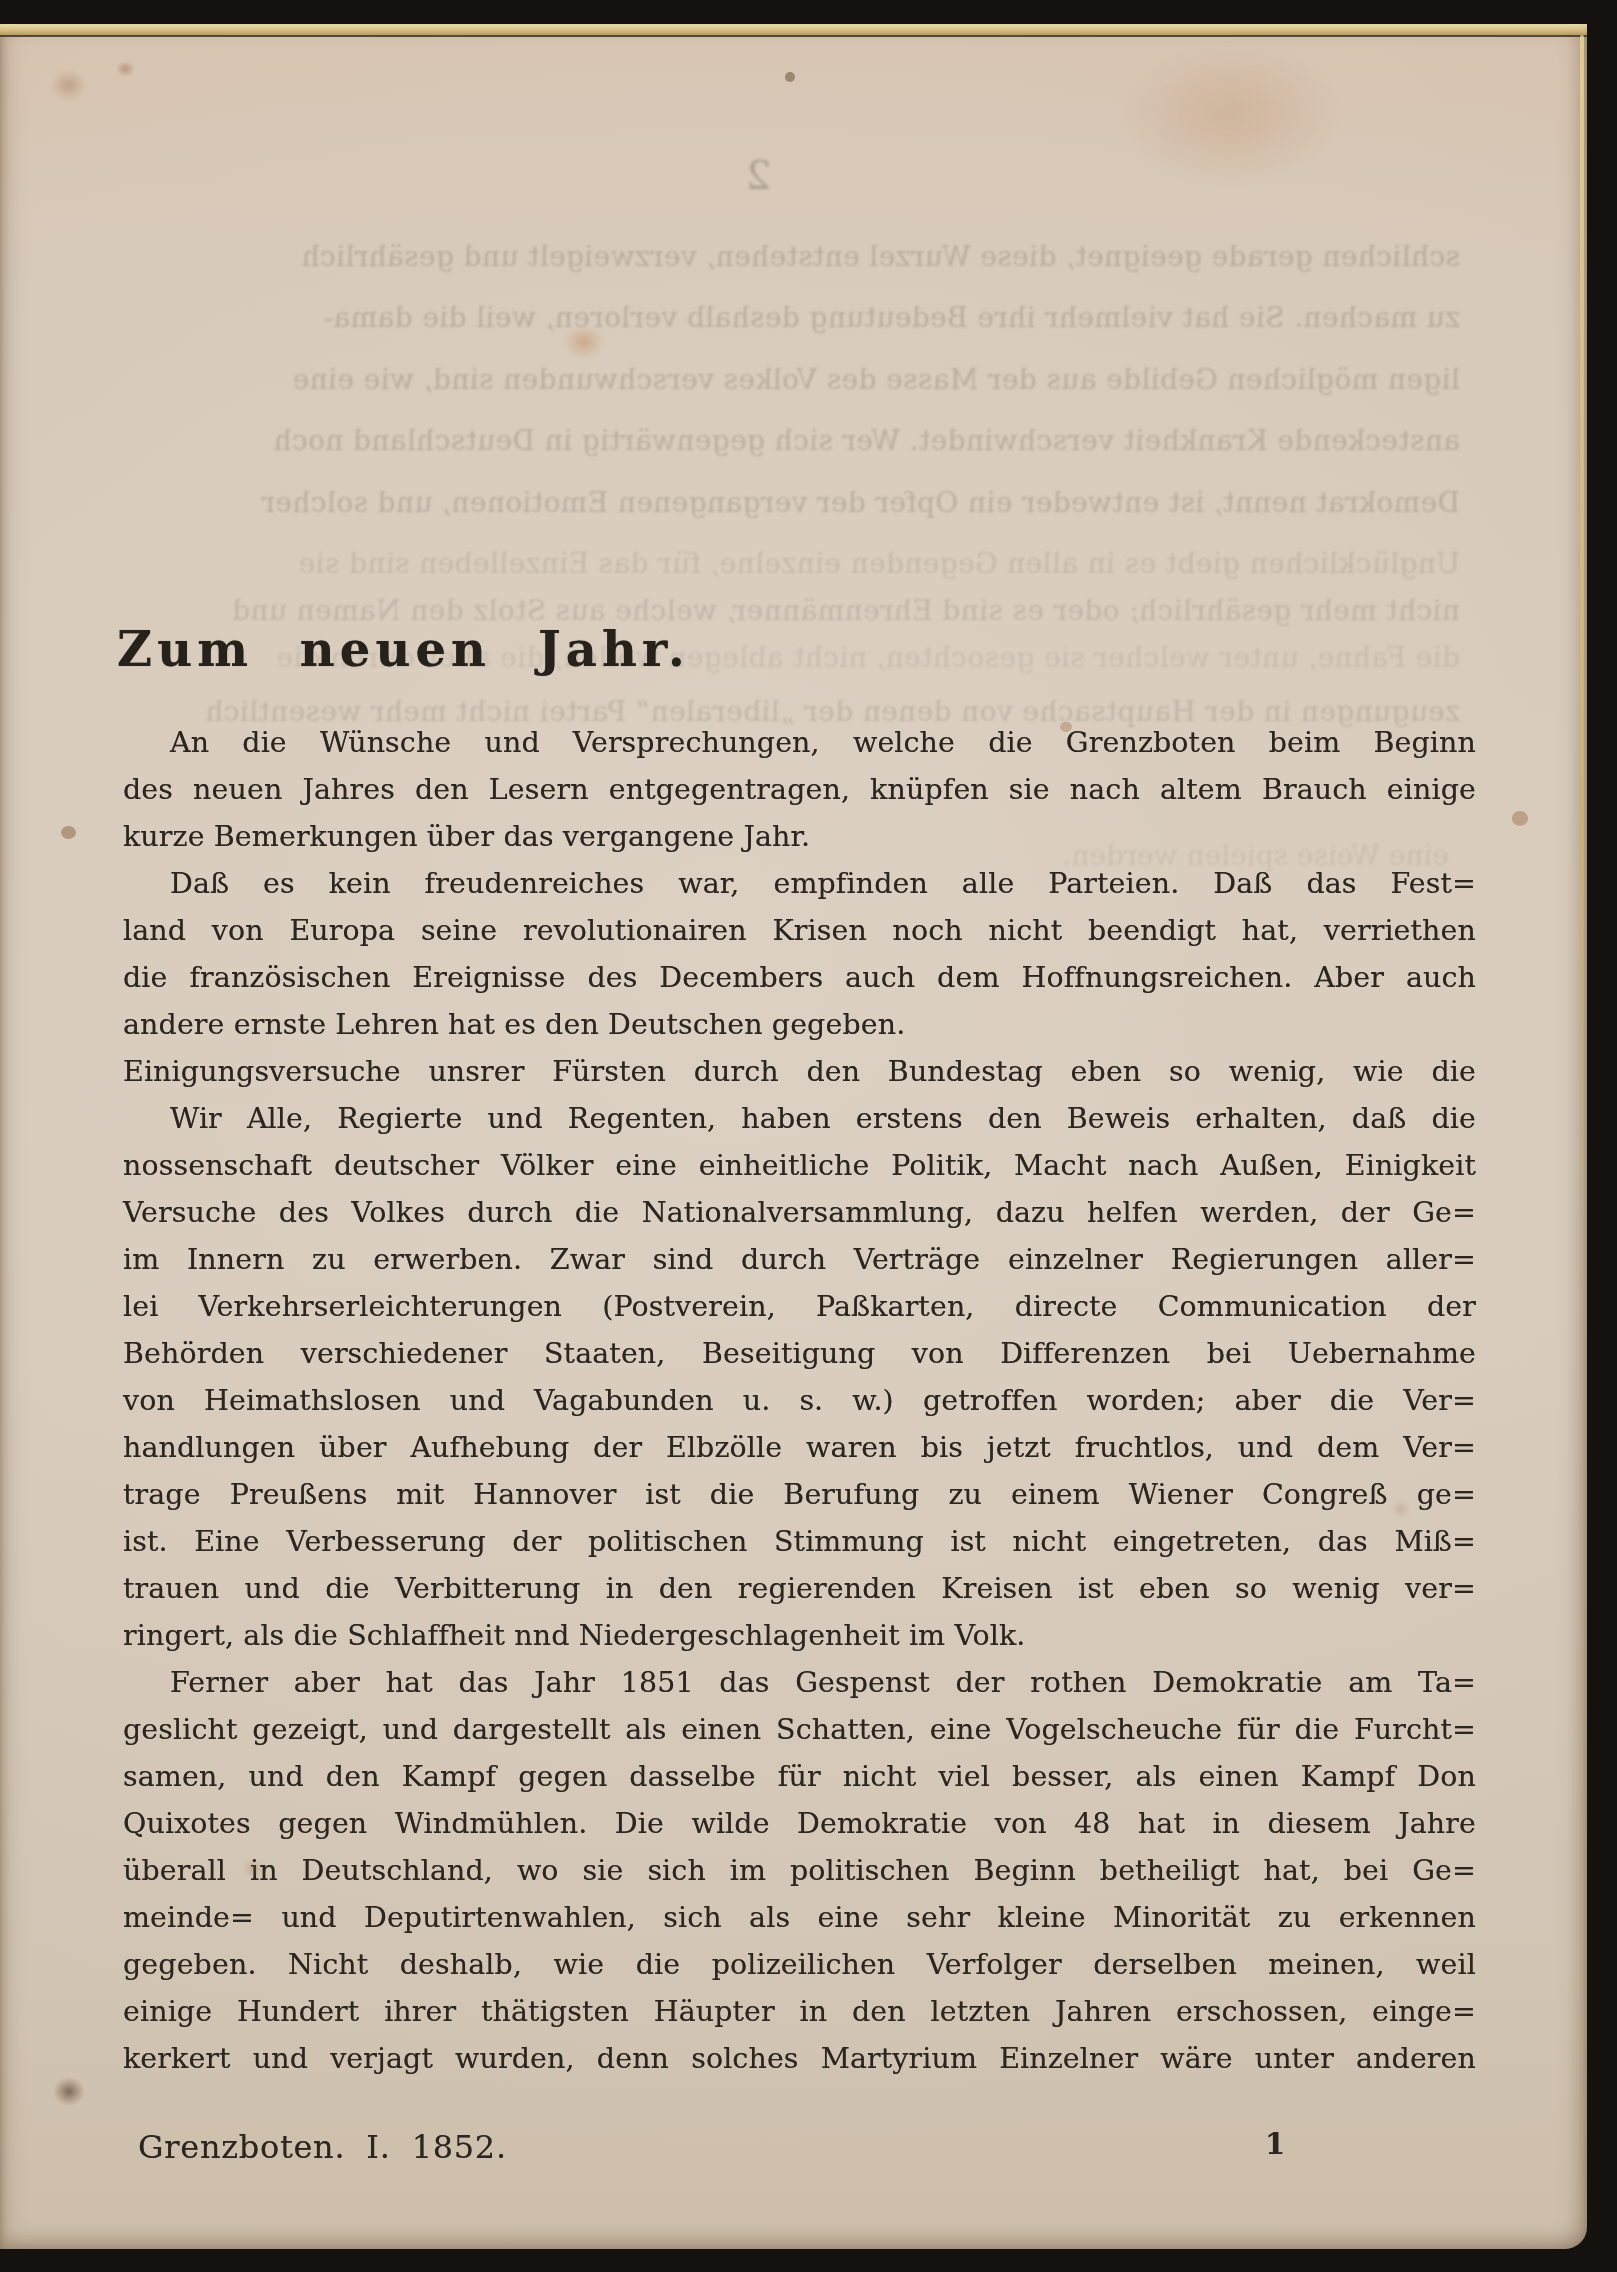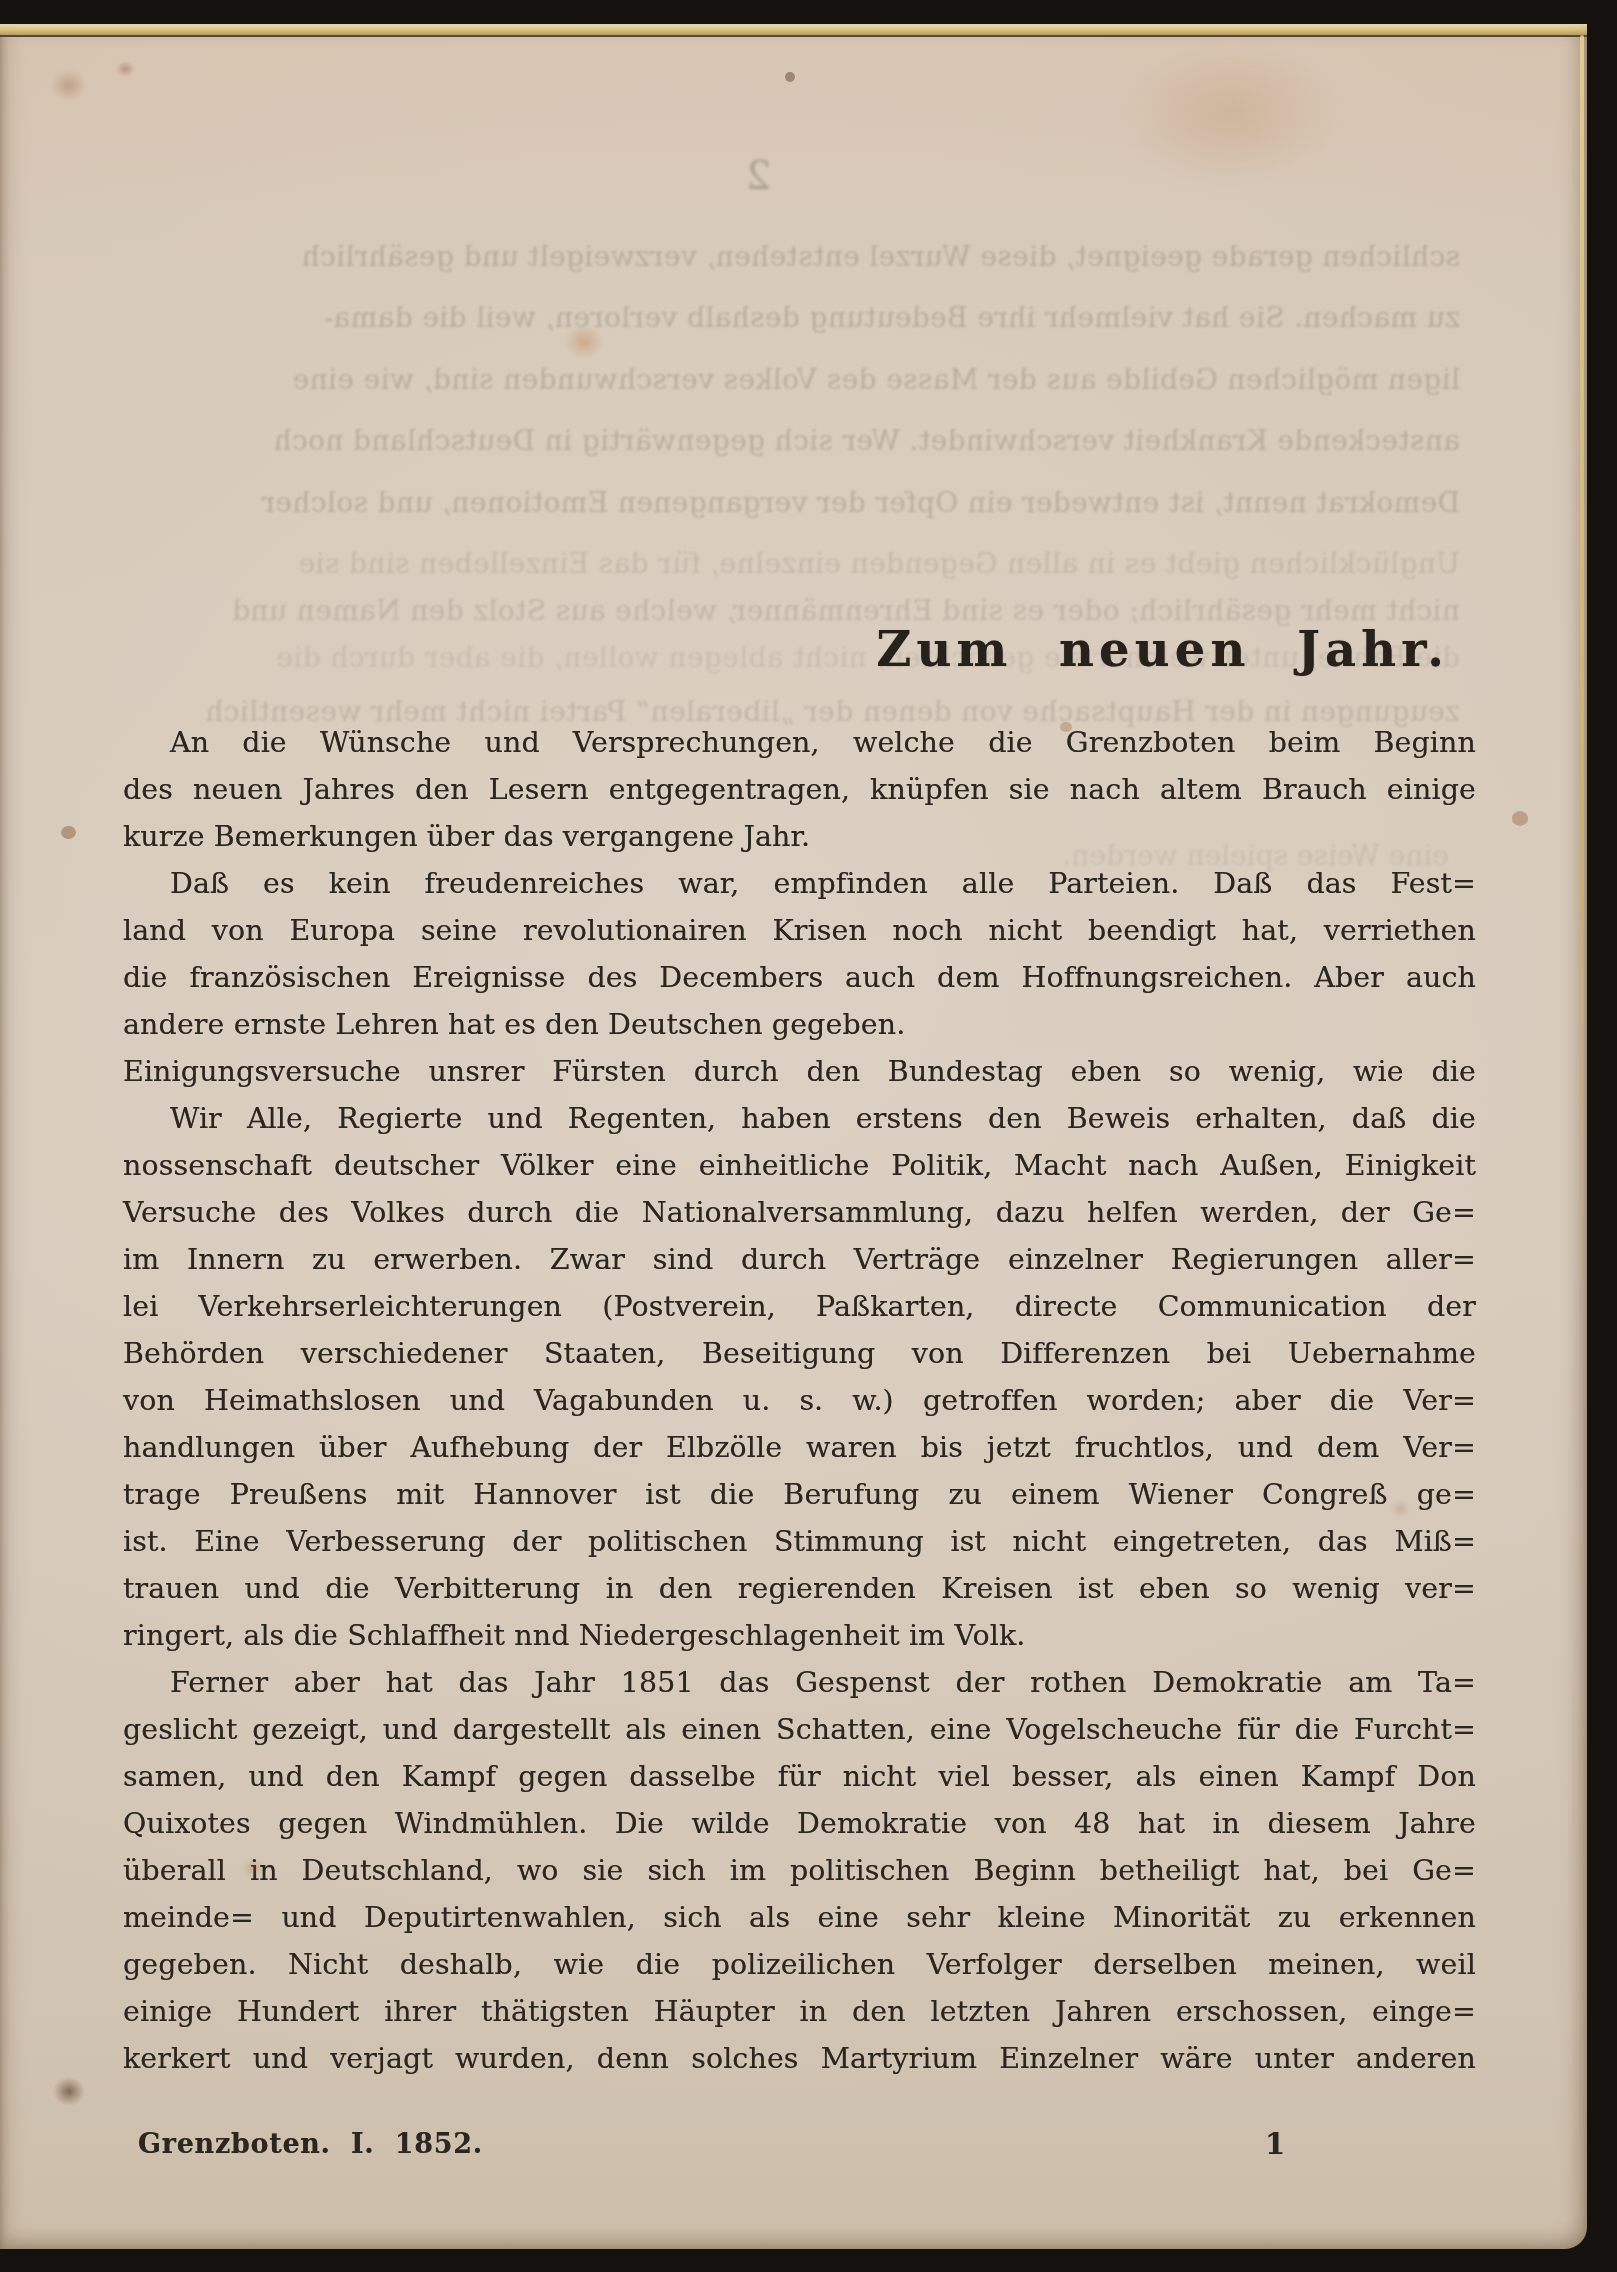--- a/index.html
+++ b/index.html
@@ -49,37 +49,37 @@
   }
   #ghost-frag{
     position:absolute;left:790px;top:839px;width:659px;
     color:#6f695c;font-size:28px;transform:scaleX(-1);
     filter:blur(1.3px);opacity:.14;white-space:nowrap;
   }
 
   
   #page-title{
     position:absolute;left:117px;top:621px;width:1332px;
-    text-align:right;color:#26211b;
+    text-align:left;color:#26211b;
     font-size:48px;font-weight:bold;letter-spacing:5.1px;word-spacing:25px;
     text-shadow:0 0 0.7px rgba(38,33,27,.6);
   }
   #body-block{position:absolute;left:123px;top:719px;width:1353px;}
   .bline{
     width:1353px;height:47px;line-height:47px;
     color:#2b2620;font-size:28.5px;letter-spacing:0.1px;
     text-align:justify;text-align-last:justify;
     text-shadow:0 0 0.5px rgba(43,38,32,.55);
     white-space:nowrap;overflow:visible;
   }
   .bline.indent{padding-left:47px;width:1306px;}
   .bline.para-end{text-align-last:left;}
   #footer-left{
     position:absolute;left:138px;top:2128px;color:#2b2620;
-    font-size:27px;font-weight:bold;letter-spacing:0.7px;word-spacing:10.2px;
+    font-size:32px;font-weight:normal;letter-spacing:0.7px;word-spacing:10.2px;
     text-shadow:0 0 0.4px rgba(43,38,32,.5);
   }
   #footer-right{
     position:absolute;left:1265px;top:2127px;color:#2b2620;
     font-size:29px;font-weight:bold;text-shadow:0 0 0.6px rgba(43,38,32,.6);
   }
 
   
   .stain{position:absolute;border-radius:50%;pointer-events:none;}
   .st-big{left:1120px;top:44px;width:220px;height:139px;background:radial-gradient(closest-side,rgba(178,118,66,.22),rgba(178,118,66,0));filter:blur(4.4px);}

